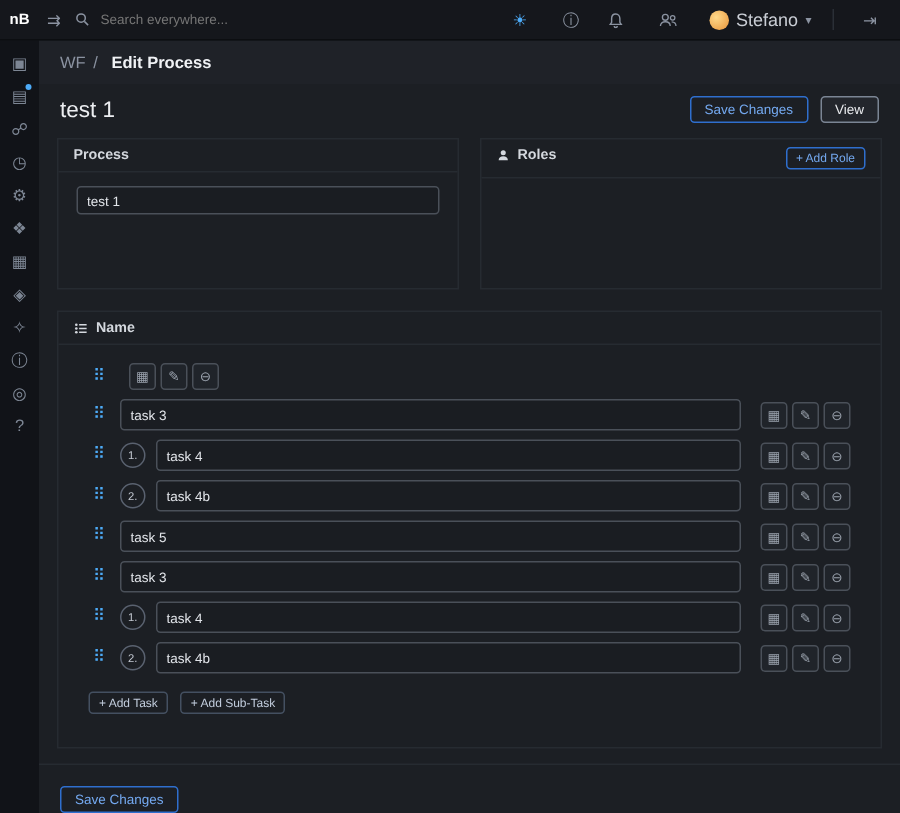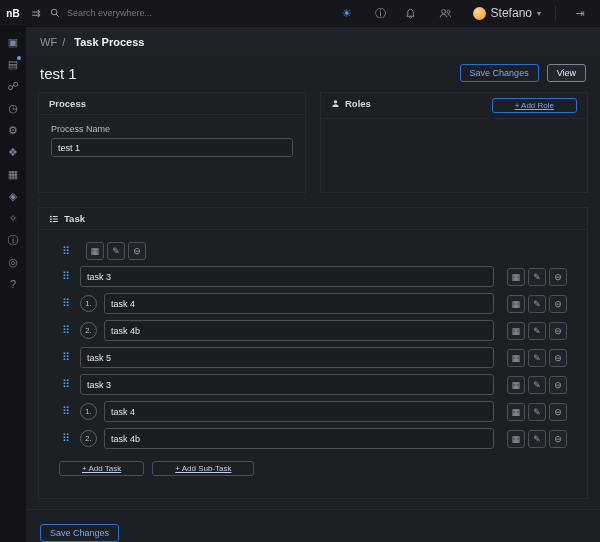--- a/index.html
+++ b/index.html
@@ -36,21 +36,21 @@
   .main{position:absolute;top:26px;left:26px;right:0;bottom:0;background:#1c1f24;overflow:hidden;}
   .breadcrumb{padding:10px 14px 8px 14px;font-size:11px;color:#8b93a1;background:#1f2228;}
   .breadcrumb .page{color:#f0f2f5;font-weight:bold;margin-left:4px;}
   .breadcrumb .sep{margin:0 2px;color:#8b93a1;}
   .titlebar{display:flex;align-items:center;padding:8px 14px 6px 14px;}
   .page-title{font-size:15px;color:#eceef1;flex:1;}
   .btn{font-family:inherit;font-size:9px;border-radius:3px;padding:3px 9px;cursor:pointer;
        background:transparent;}
   .btn-blue{border:1px solid #2f6fce;color:#74a9f0;}
   .btn-light{border:1px solid #7b8594;color:#e8eaed;background:#23262c;}
-  .btn-sm{font-size:8px;padding:2px 22px;text-decoration:underline;}
+  .btn-sm{font-size:8px;padding:2px 6px;}
   .btn-gray{border:1px solid #44506100;border:1px solid #445061;color:#c3cede;}
   .titlebar .btn{margin-left:8px;}
   .content{padding:4px 12px 0 12px;}
   
   .panels-row{display:flex;gap:14px;}
   .panel{border:1px solid #262b31;flex:1;}
   .panel header{display:flex;align-items:flex-start;justify-content:space-between;
                 padding:5px 10px;border-bottom:1px solid #262b31;font-size:9.5px;
                 font-weight:bold;color:#d4d8de;}
   .hdr-left{display:flex;align-items:center;gap:5px;}
@@ -143,40 +143,39 @@
         <path d="M2 3h12v8H6l-3 3v-3H2z" fill="none" stroke="#ffffff" stroke-width="1.4"></path>
       </svg>
   </span>
 </button>
 
 <div class="main">
 
   <div class="breadcrumb">
     <span>WF</span>
     <span class="sep">/</span>
-    <span class="page">Task Process</span>
+    <span class="page">Edit Process</span>
   </div>
 
   <div class="titlebar">
     <span class="page-title">test 1</span>
     <button class="btn btn-blue">Save Changes</button>
     <button class="btn btn-light">View</button>
   </div>
 
   <div class="content">
     <div class="panels-row">
 
       <section class="panel">
         <header>
           <span class="hdr-left">
             <span>Process</span>
           </span>
         </header>
         <div class="panel-body">
-          <label class="field-label">Process Name</label>
           <input class="text-input" value="test 1" style="">
         </div>
       </section>
 
       <section class="panel">
         <header>
           <span class="hdr-left">
             <span>
               <svg width="9" height="9" viewBox="0 0 16 16">
                   <circle cx="8" cy="5" r="3" fill="#d4d8de"></circle>
@@ -196,21 +195,21 @@
         <span>
           <svg width="10" height="10" viewBox="0 0 16 16">
               <circle cx="3" cy="4" r="1.4" fill="#d4d8de"></circle>
               <rect x="6" y="3.2" width="8" height="1.6" fill="#d4d8de"></rect>
               <circle cx="3" cy="8" r="1.4" fill="#d4d8de"></circle>
               <rect x="6" y="7.2" width="8" height="1.6" fill="#d4d8de"></rect>
               <circle cx="3" cy="12" r="1.4" fill="#d4d8de"></circle>
               <rect x="6" y="11.2" width="8" height="1.6" fill="#d4d8de"></rect>
             </svg>
         </span>
-        <span>Task</span>
+        <span>Name</span>
       </header>
       <div class="tasks-body">
         <div>
   <div class="task-row">
     <button class="drag-handle">⠿</button>
 
     <div class="row-actions">
       <button class="icon-btn">▦</button>
       <button class="icon-btn">✎</button>
       <button class="icon-btn">⊖</button>

